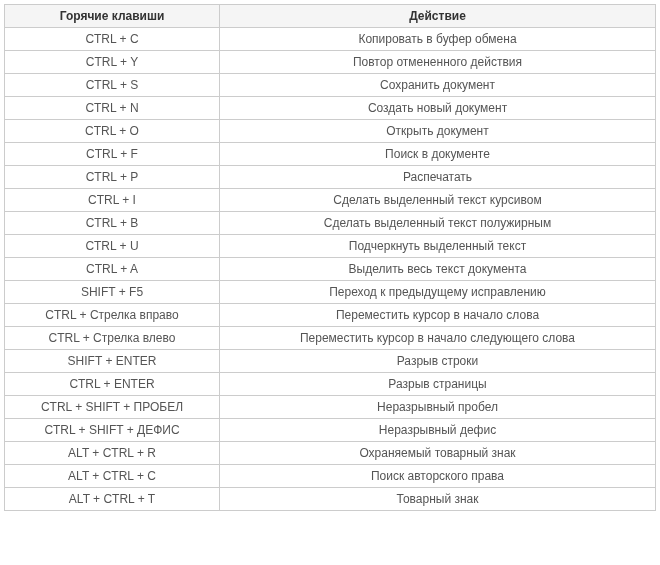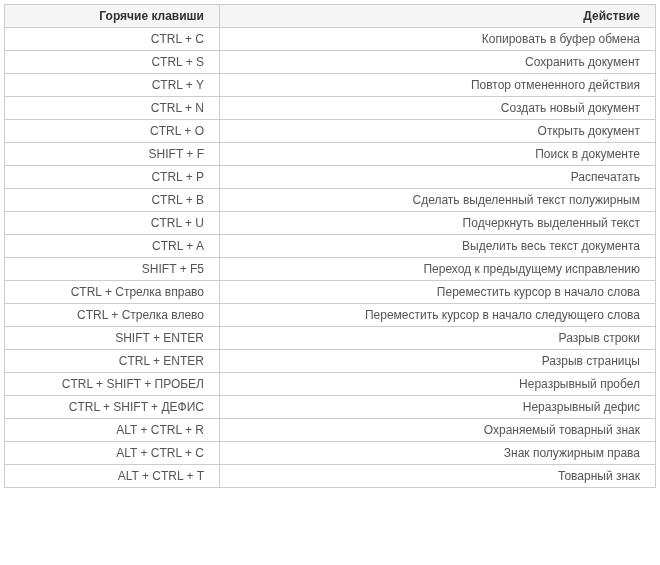--- a/index.html
+++ b/index.html
@@ -13,22 +13,22 @@
       background: #ffffff;
       padding: 4px;
     }
     table {
       border-collapse: collapse;
       width: 652px;
       border: 1px solid #cccccc;
     }
     th, td {
       border: 1px solid #cccccc;
-      text-align: right;
-      padding: 4px 15px;
+      text-align: center;
+      padding: 4px 8px;
       vertical-align: middle;
       height: 21px;
       color: #555555;
     }
     th {
       background: #f5f5f5;
       font-weight: bold;
       color: #333333;
     }
     th.col-key, td.col-key {
@@ -47,42 +47,46 @@
       <th class="col-key">Горячие клавиши</th>
       <th class="col-action">Действие</th>
     </tr>
   </thead>
   <tbody id="tbody">
   <tr>
         <td class="col-key">CTRL + C</td>
         <td class="col-action">Копировать в буфер обмена</td>
       </tr>
       <tr>
+        <td class="col-key">CTRL + Y</td>
+        <td class="col-action">Повтор отмененного действия</td>
+      </tr>
+      <tr>
         <td class="col-key">CTRL + S</td>
         <td class="col-action">Сохранить документ</td>
-      </tr>
-      <tr>
-        <td class="col-key">CTRL + Y</td>
-        <td class="col-action">Повтор отмененного действия</td>
       </tr>
       <tr>
         <td class="col-key">CTRL + N</td>
         <td class="col-action">Создать новый документ</td>
       </tr>
       <tr>
         <td class="col-key">CTRL + O</td>
         <td class="col-action">Открыть документ</td>
       </tr>
       <tr>
-        <td class="col-key">SHIFT + F</td>
+        <td class="col-key">CTRL + F</td>
         <td class="col-action">Поиск в документе</td>
       </tr>
       <tr>
         <td class="col-key">CTRL + P</td>
         <td class="col-action">Распечатать</td>
+      </tr>
+      <tr>
+        <td class="col-key">CTRL + I</td>
+        <td class="col-action">Сделать выделенный текст курсивом</td>
       </tr>
       <tr>
         <td class="col-key">CTRL + B</td>
         <td class="col-action">Сделать выделенный текст полужирным</td>
       </tr>
       <tr>
         <td class="col-key">CTRL + U</td>
         <td class="col-action">Подчеркнуть выделенный текст</td>
       </tr>
       <tr>
@@ -116,20 +120,20 @@
       <tr>
         <td class="col-key">CTRL + SHIFT + ДЕФИС</td>
         <td class="col-action">Неразрывный дефис</td>
       </tr>
       <tr>
         <td class="col-key">ALT + CTRL + R</td>
         <td class="col-action">Охраняемый товарный знак</td>
       </tr>
       <tr>
         <td class="col-key">ALT + CTRL + C</td>
-        <td class="col-action">Знак полужирным права</td>
+        <td class="col-action">Поиск авторского права</td>
       </tr>
       <tr>
         <td class="col-key">ALT + CTRL + T</td>
         <td class="col-action">Товарный знак</td>
       </tr>
     </tbody>
 </table>
 
 </body></html>

